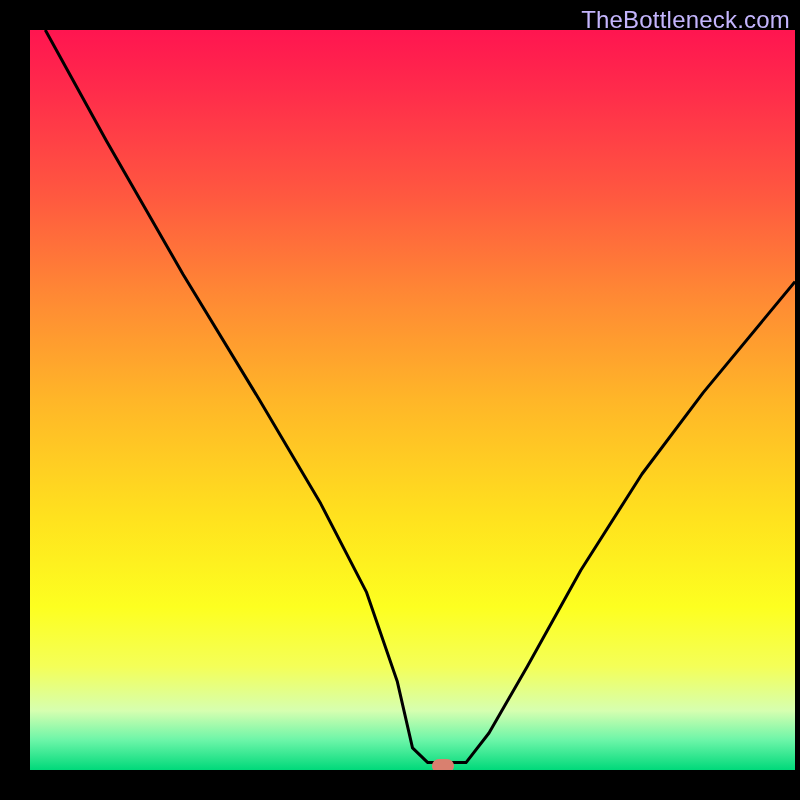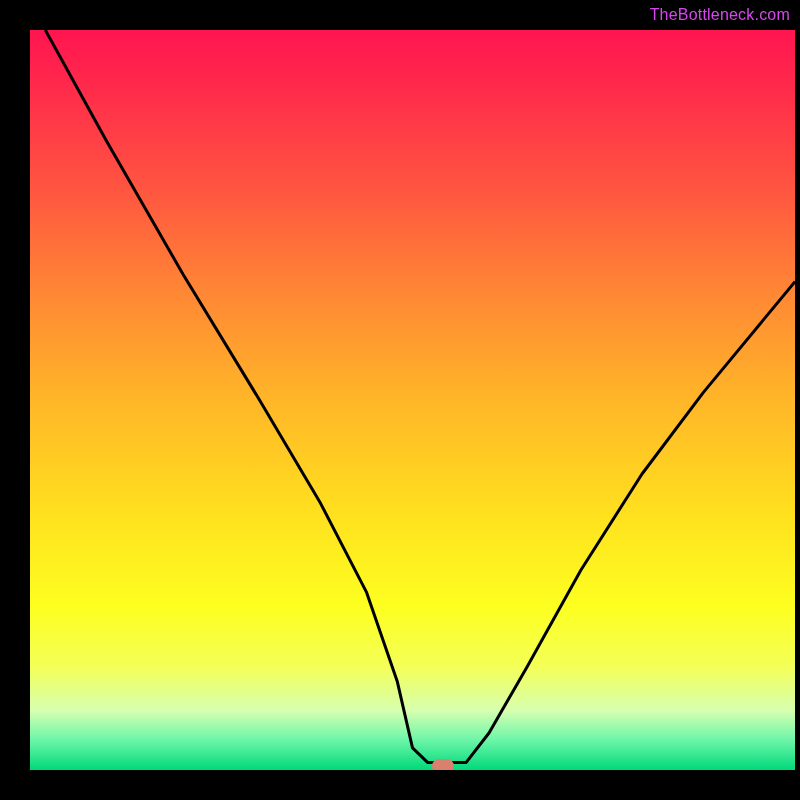--- a/index.html
+++ b/index.html
@@ -8,22 +8,22 @@
     width: 800px;
     height: 800px;
     background: #000;
     position: relative;
     font-family: Arial, Helvetica, sans-serif;
   }
   .watermark {
     position: absolute;
     top: 6px;
     right: 10px;
-    color: #d946ef;
-    font-size: 16px;
+    color: #c4b5fd;
+    font-size: 24px;
     font-weight: 500;
     z-index: 50;
     letter-spacing: 0.2px;
   }
   .plot-area {
     position: absolute;
     left: 30px;
     top: 30px;
     width: 765px;
     height: 740px;

